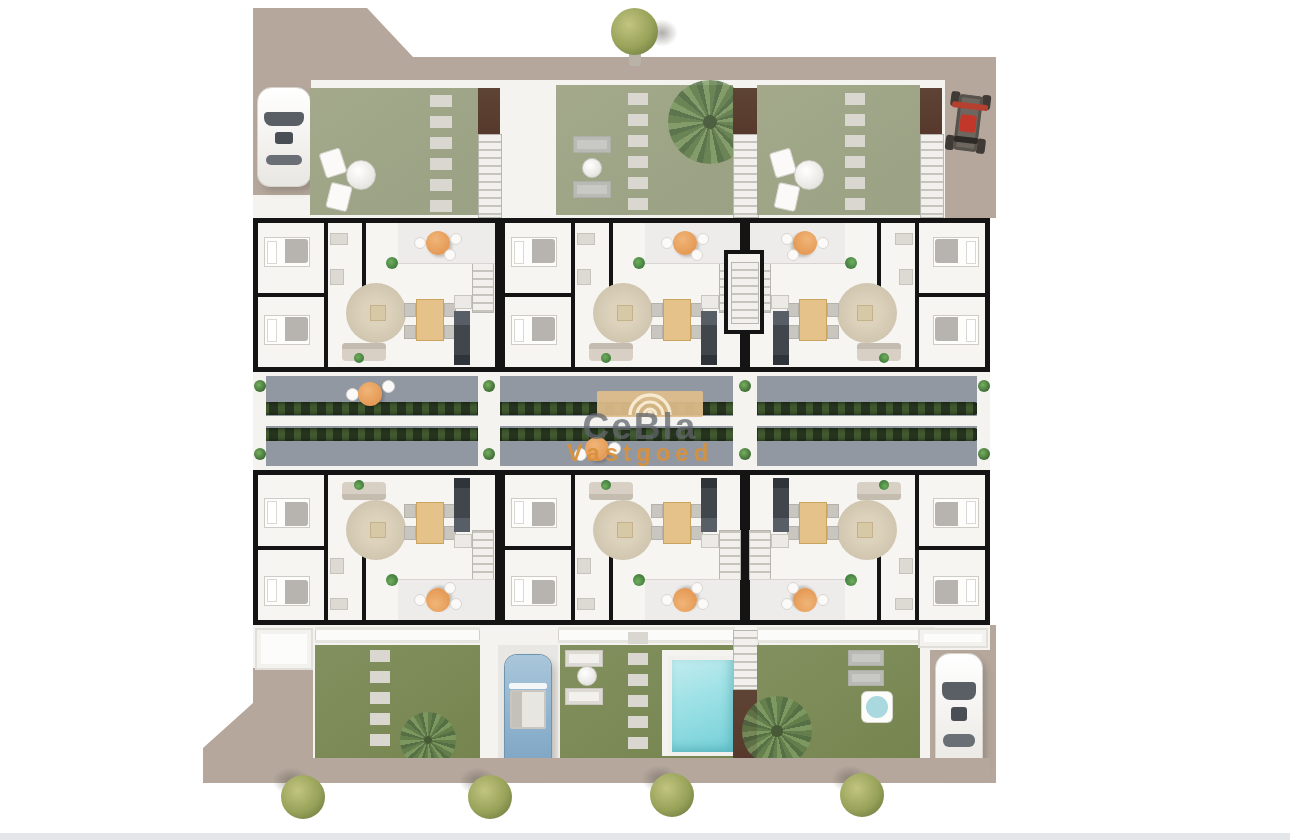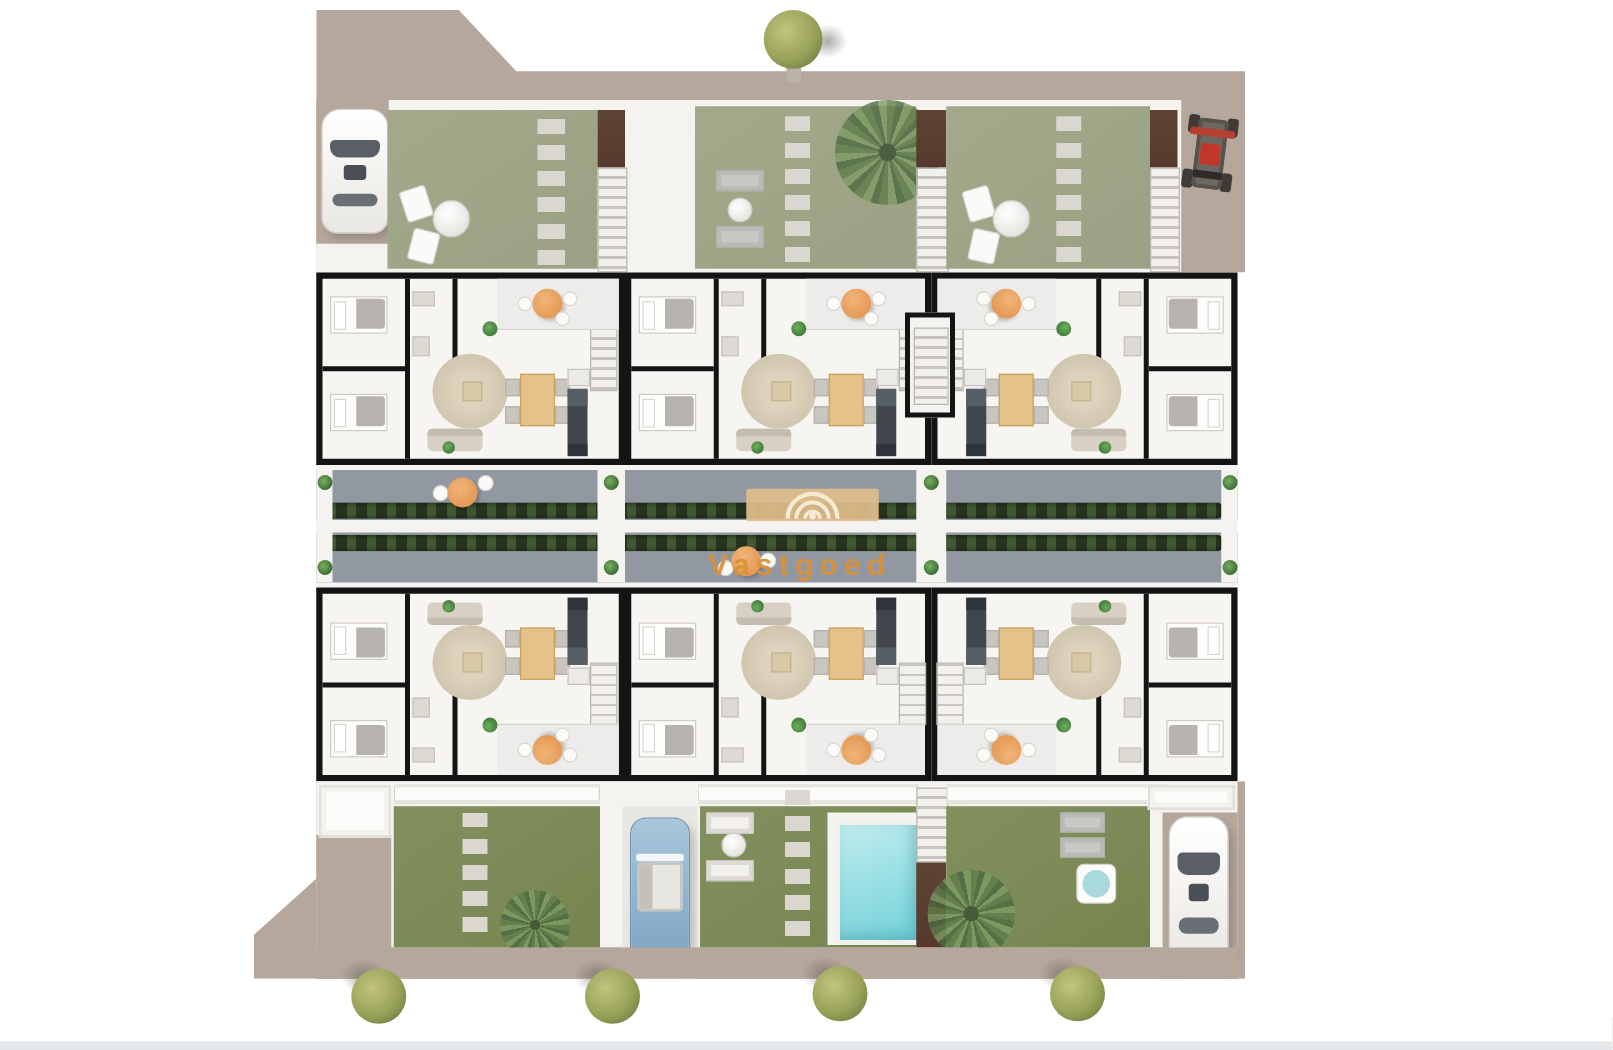--- a/index.html
+++ b/index.html
@@ -401,15 +401,16 @@
   <div class="a tshadow" style="left:824px;top:760px;width:52px;height:38px;"></div>
   <div class="a tree" style="left:840px;top:773px;width:44px;height:44px;"></div>
 
   <div class="a wmbar" style="left:597px;top:391px;width:106px;height:26px;"></div>
   <svg class="a" style="left:620px;top:392px;" width="60" height="24" viewBox="0 0 60 24">
     <path d="M10,23 A20,20 0 0 1 50,23" fill="none" stroke="#f6ead0" stroke-width="3.4"></path>
     <path d="M17,23 A13,13 0 0 1 43,23" fill="none" stroke="#f6ead0" stroke-width="3.2"></path>
     <path d="M24,23 A6,6 0 0 1 36,23" fill="none" stroke="#f6ead0" stroke-width="3"></path>
     <circle cx="30" cy="21" r="2.6" fill="#f6ead0"></circle>
   </svg>
+  <div class="a wmbrand" style="left:540px;top:406px;width:200px;height:38px;">CeBla</div>
   <div class="a wmword" style="left:540px;top:439px;width:200px;height:26px;">Vastgoed</div>
 
 </div>
 
 </body></html>

